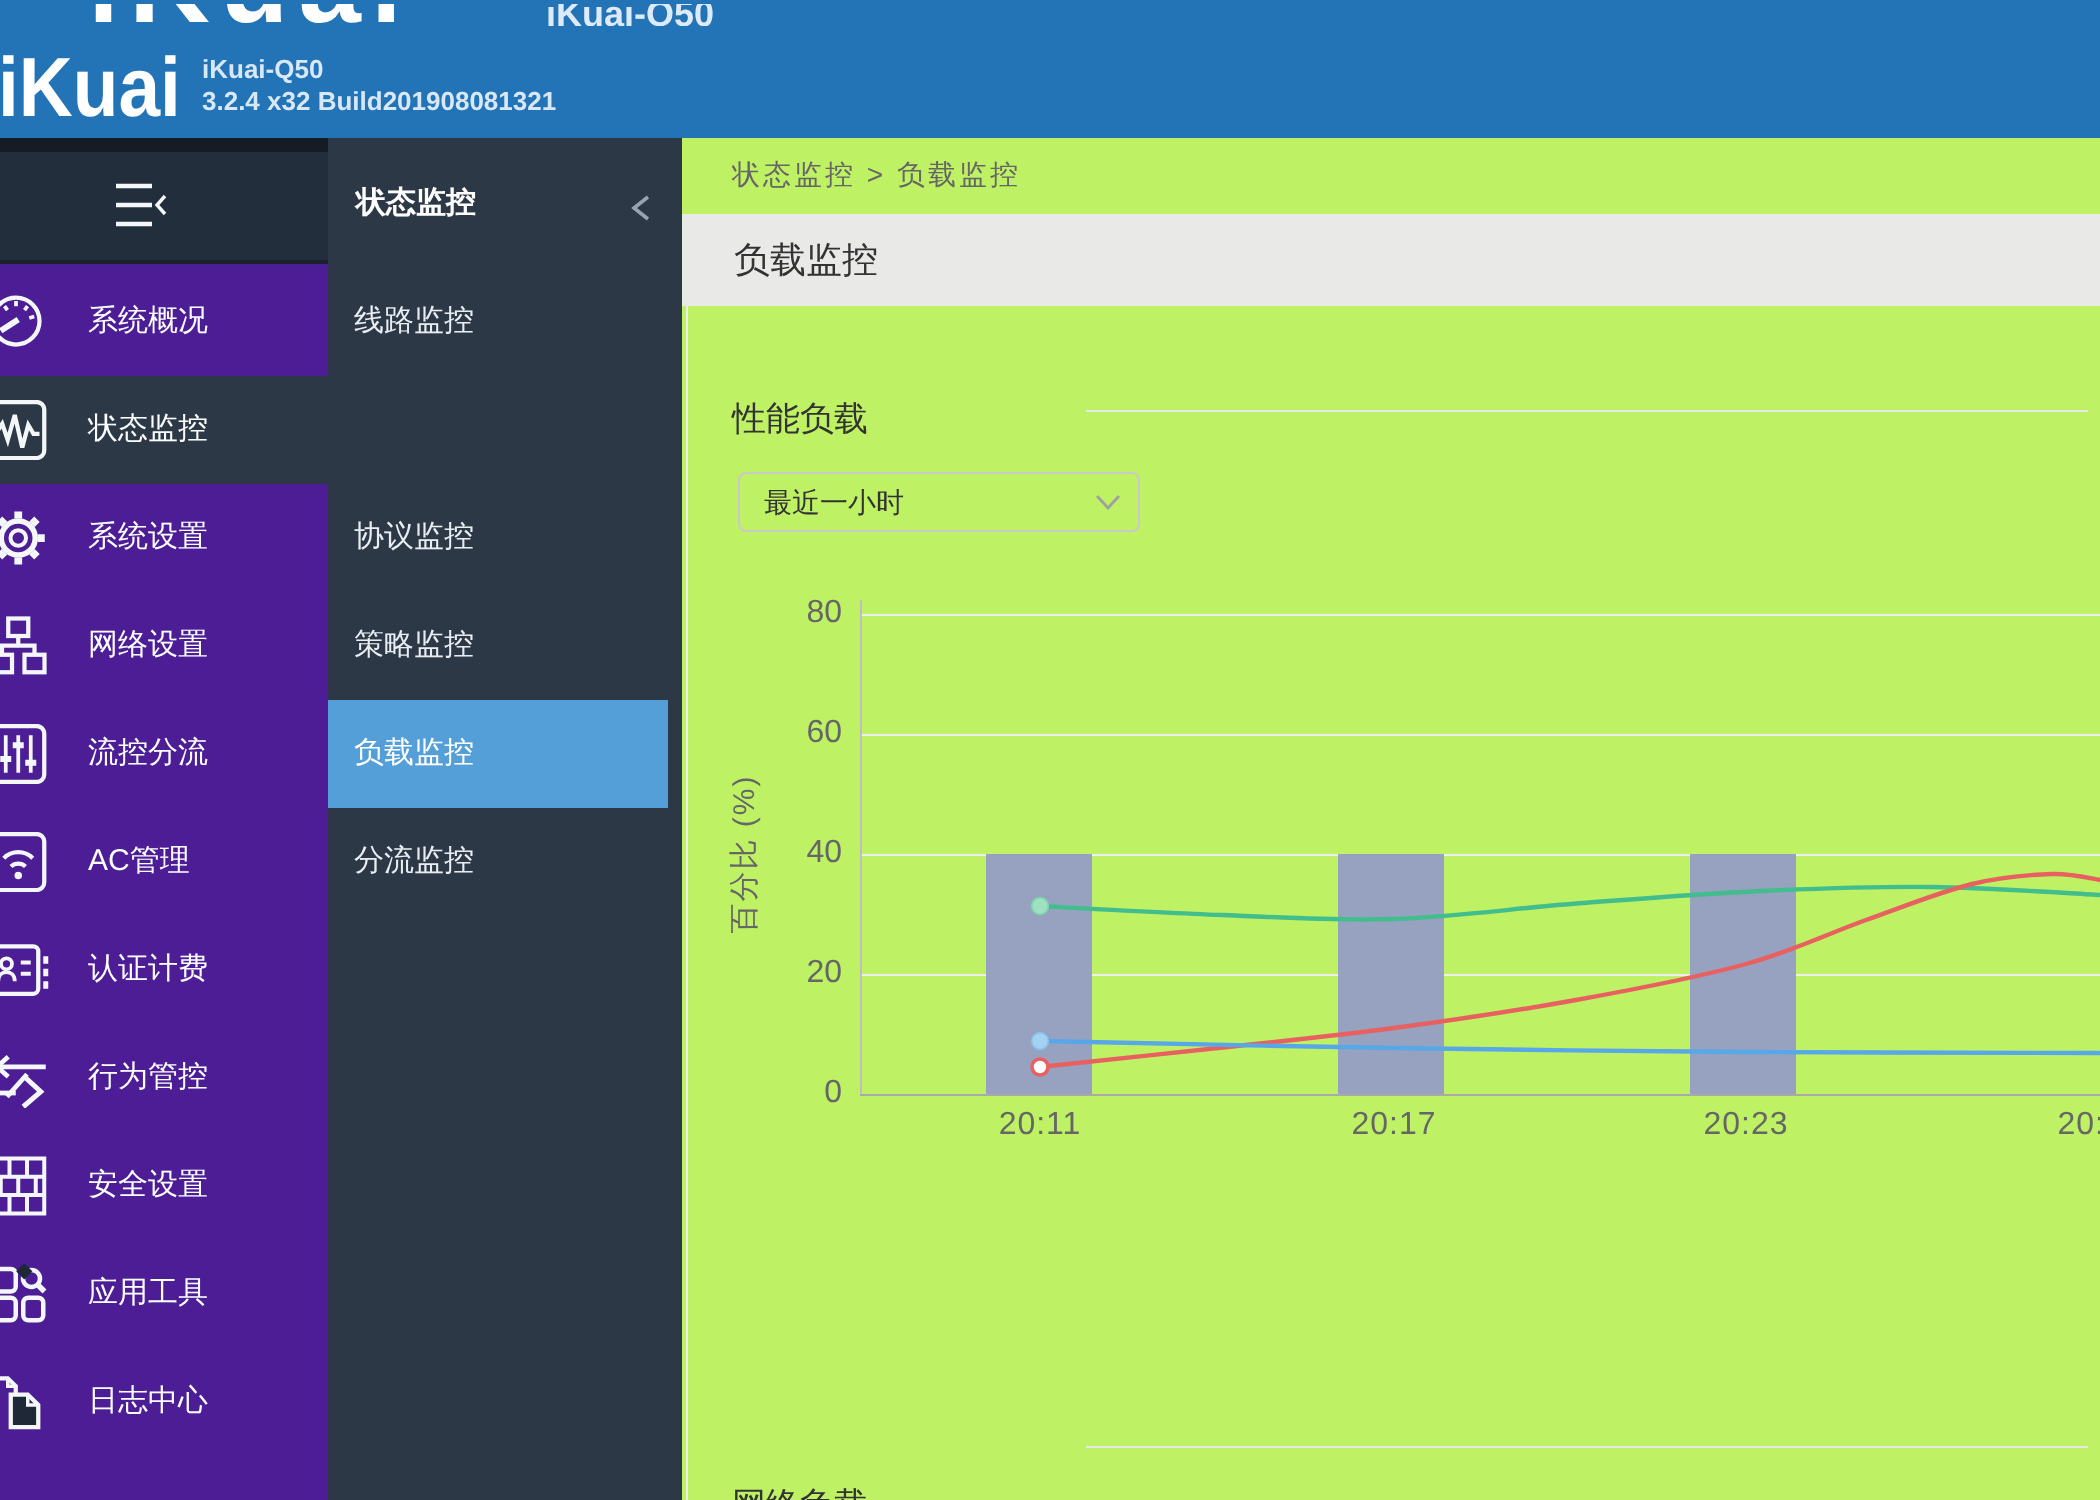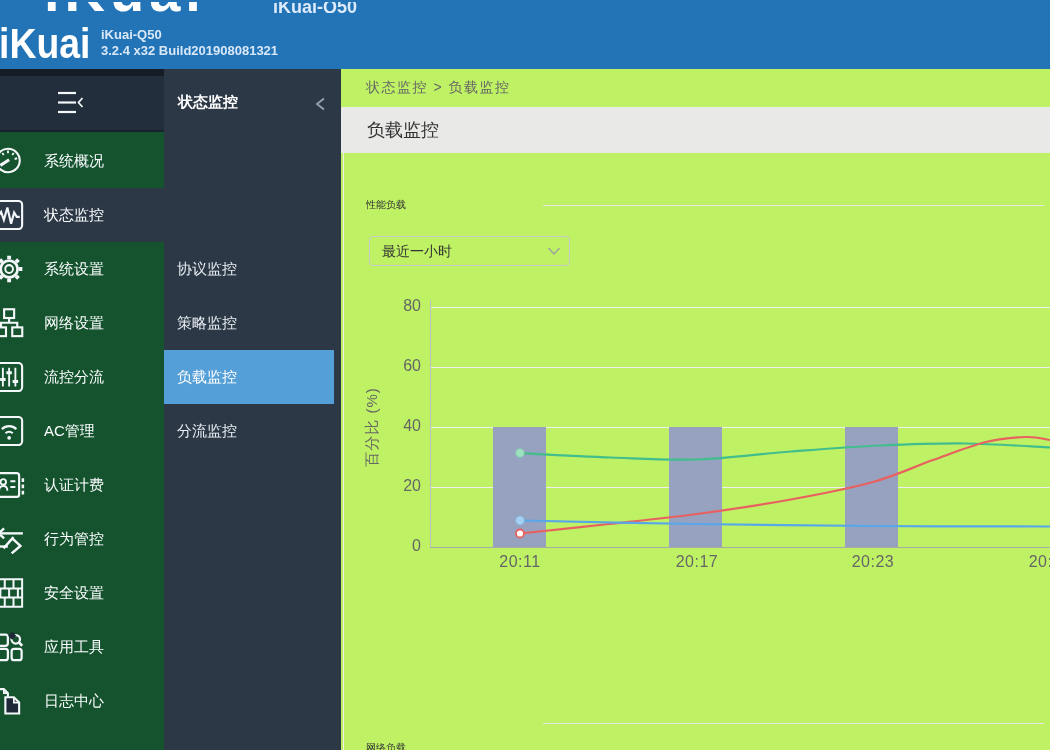--- a/index.html
+++ b/index.html
@@ -7,21 +7,21 @@
 
 
 #header { position:absolute; left:0; top:0; width:1050px; height:69px; background:#2274b6; overflow:hidden; }
 #frag-logo { position:absolute; left:44px; top:-43px; color:#fff; font-size:56px; font-weight:bold; letter-spacing:5px; }
 #frag-meta { position:absolute; left:273px; top:-5px; color:#ddeafa; font-size:18px; font-weight:bold; }
 #fragclip { position:absolute; left:0; top:2px; width:1050px; height:11px; overflow:hidden; }
 #logo { position:absolute; left:-1px; top:20px; color:#fff; font-size:42px; font-weight:bold; transform:scaleX(0.89); transform-origin:left top; }
 #meta { position:absolute; left:101px; top:27px; color:#d9e8f8; font-size:13px; font-weight:bold; line-height:15.5px; }
 
 
-#sidebar { position:absolute; left:0; top:69px; width:184px; height:681px; background:#14532d;text-align:right; }
+#sidebar { position:absolute; left:0; top:69px; width:184px; height:681px; background:#4c1d95;text-align:right; }
 #sidetopdark { position:absolute; left:0; top:0; width:164px; height:7px; background:#151c26; }
 #burgerstrip { position:absolute; left:0; top:7px; width:164px; height:56px; background:#232e3c; border-bottom:2px solid #1a212d; }
 #burger { position:absolute; left:56px; top:20px; }
 .mrow { position:absolute; left:0; width:164px; height:54px; }
 .mrow.active { background:#2d3846; }
 .mrow .mic { position:absolute; left:-4px; top:12px; width:30px; height:30px; }
 .mrow .mtx { position:absolute; left:44px; top:0; height:54px; line-height:54px; color:#fbfdff; font-size:15px; }
 
 
 #submenu { position:absolute; left:164px; top:69px; width:177px; height:681px; background:#2d3846; }
@@ -29,21 +29,21 @@
 .srow { position:absolute; left:0; width:177px; height:54px; line-height:54px; color:#e8edf3; font-size:15px; }
 .srow span { margin-left:13px; }
 .srow.active { background:#549fd8; color:#fff; width:170px; }
 
 
 #content { position:absolute; left:341px; top:69px; width:709px; height:681px; background:#bef264; }
 #crumb { position:absolute; left:25px; top:10px; font-size:14px; letter-spacing:1.5px; color:#666; line-height:17px; }
 #titlebar { position:absolute; left:0; top:38px; width:709px; height:46px; background:#e9e9e8; }
 #titlebar span { position:absolute; left:26px; top:0; height:46px; line-height:46px; font-size:18px; color:#333; }
 #leftline { position:absolute; left:2px; top:84px; width:1px; height:597px; background:#ededed; }
-.sect { position:absolute; left:25px; font-size:10px; color:#333; }
+.sect { position:absolute; left:25px; font-size:17px; color:#333; }
 .hline { position:absolute; height:1px; background:#e7e7e7; }
 #select { position:absolute; left:28px; top:167px; width:201px; height:30px; border:1px solid #c9c9c9; border-radius:4px; }
 #select span { position:absolute; left:12px; top:0; height:28px; line-height:28px; font-size:14px; color:#333; }
 #chart { position:absolute; left:0; top:221px; }
 </style>
 </head>
 <body>
 
 <div id="header">
   <div id="logo">iKuai</div>
@@ -186,20 +186,21 @@
       </svg>
     <div class="mtx">日志中心</div>
   </div>
 </div>
 
 <div id="submenu">
   <div id="subhead">状态监控</div>
   <svg id="subarrowsvg" style="position:absolute;left:150px;top:28px;" width="12" height="14" viewBox="0 0 12 14">
       <path d="M10 1.5 L3 7 L10 12.5" stroke="#98a3b1" stroke-width="1.8" fill="none"></path>
     </svg>
+  <div class="srow" style="top:65px;"><span>线路监控</span></div>
   <div class="srow" style="top:173px;"><span>协议监控</span></div>
   <div class="srow" style="top:227px;"><span>策略监控</span></div>
   <div class="srow active" style="top:281px;"><span>负载监控</span></div>
   <div class="srow" style="top:335px;"><span>分流监控</span></div>
 </div>
 
 <div id="content">
   <div id="crumb">状态监控 &gt; 负载监控</div>
   <div id="titlebar">
       <span>负载监控</span>

